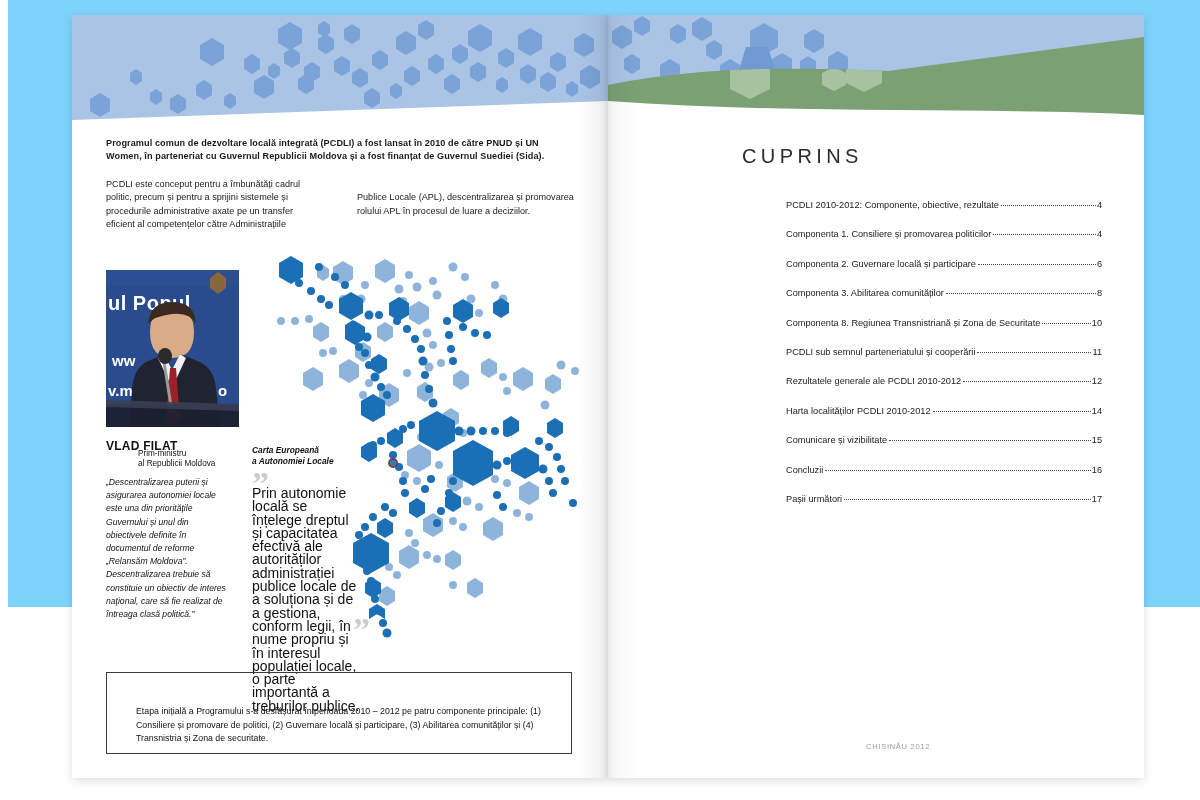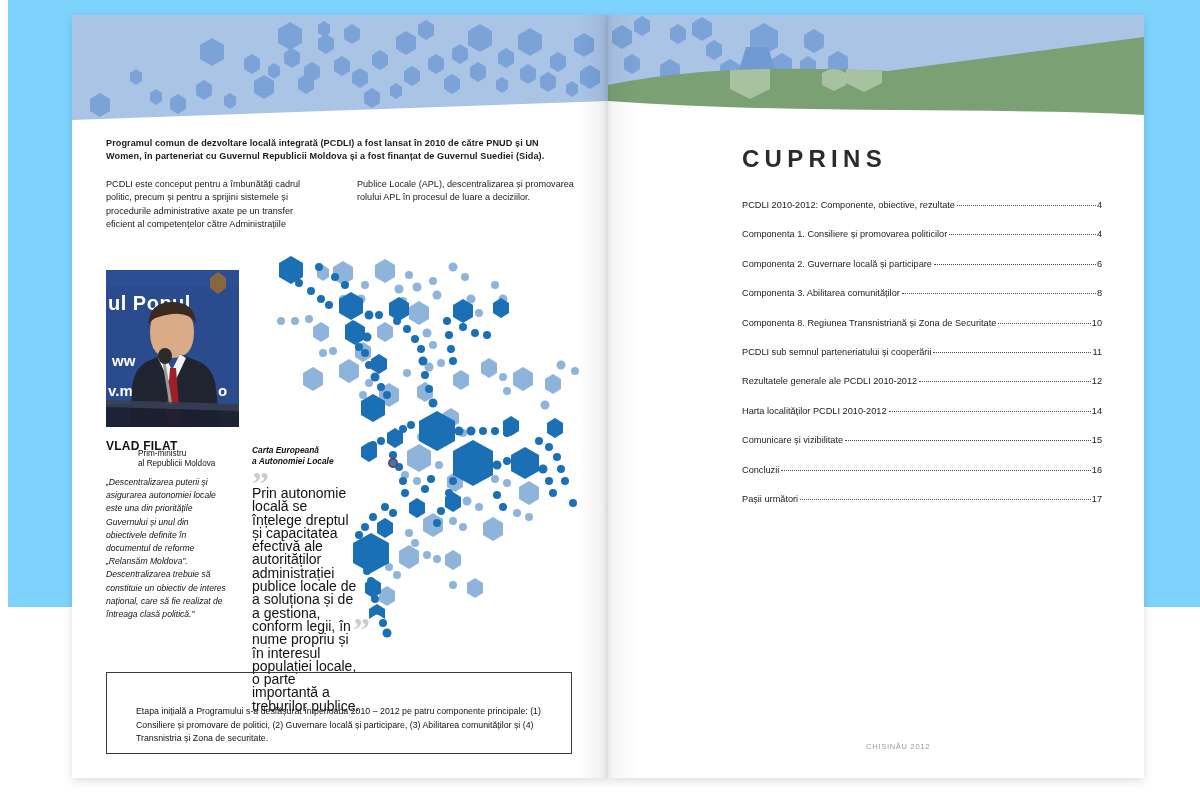--- a/index.html
+++ b/index.html
@@ -42,21 +42,21 @@
   .band-svg{display:block;}
 
   
   .lead{
     position:absolute;left:34px;top:122px;width:468px;
     font-size:9.1px;line-height:13.2px;font-weight:bold;color:#1a1a1a;
     letter-spacing:0.01em;
   }
   .cols{
     position:absolute;left:34px;top:163px;width:468px;
-    display:flex;gap:34px;
+    display:flex;gap:34px;align-items:center;
   }
   .col{width:217px;font-size:9.1px;line-height:13.4px;color:#1a1a1a;}
 
   
   .photo{
     position:absolute;left:34px;top:255px;width:133px;height:157px;
     overflow:hidden;background:#23417e;
   }
   .photo svg{display:block;}
 
@@ -98,31 +98,31 @@
     border:1px solid #3a3a3a;box-sizing:border-box;
   }
   .notebox p{
     margin:12px;position:absolute;left:17px;top:20px;width:420px;
     font-size:8.8px;line-height:13.6px;color:#111;
   }
 
   
   .toc-title{
     position:absolute;left:134px;top:130px;
-    font-size:24px;letter-spacing:0.22em;color:#2b2b2b;font-weight:700;
+    font-size:20px;letter-spacing:0.22em;color:#2b2b2b;font-weight:400;
   }
   .toc{
     position:absolute;left:134px;top:185px;width:360px;
   }
   .toc-row{
     display:flex;align-items:baseline;
     font-size:9.2px;color:#1b1b1b;
     height:29.4px;
   }
-  .toc-label{white-space:nowrap;}
+  .toc-label{white-space:nowrap;margin-left:44px;}
   .toc-leader{
     flex:1 1 auto;margin:0 1px 0 2px;
     border-bottom:1px dotted #4a4a4a;
     transform:translateY(-2px);
     min-width:6px;
   }
   .toc-page{white-space:nowrap;}
   .footer{
     position:absolute;left:258px;top:727px;
     font-size:7.6px;letter-spacing:0.09em;color:#9a9a9a;

